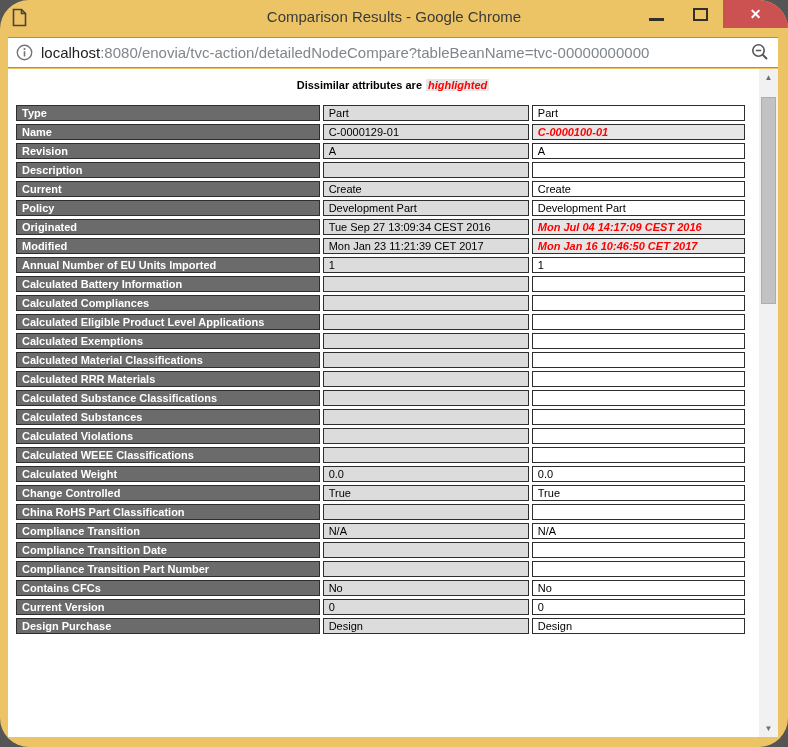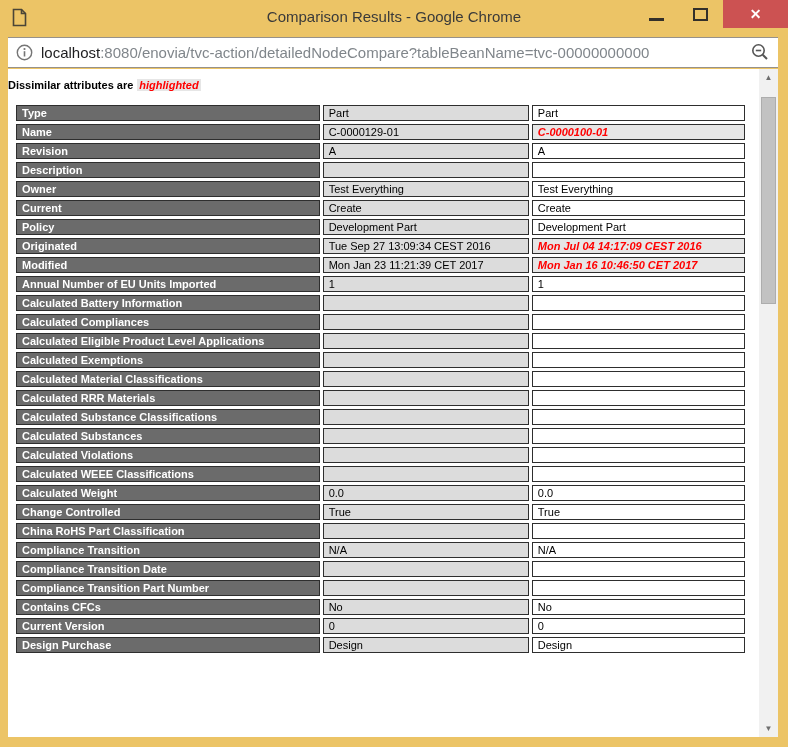--- a/index.html
+++ b/index.html
@@ -1,20 +1,21 @@
 <!DOCTYPE html>
 <html><head>
 <meta charset="utf-8">
 <style>
   html,body { margin:0; padding:0; background:#555; }
   * { box-sizing:border-box; }
   .window {
     position:relative; width:788px; height:747px;
     background:#ecc466; overflow:hidden;
     font-family:"Liberation Sans", sans-serif;
+    border-radius:29px;
   }
   
   .titlebar { position:absolute; top:0; left:0; right:0; height:37px; }
   .page-icon { position:absolute; left:12px; top:8px; }
   .win-title {
     position:absolute; left:0; right:0; top:8px; text-align:center;
     font-size:15px; color:#3a3a3a; white-space:nowrap;
   }
   .win-controls { position:absolute; right:0; top:0; height:30px; display:flex; }
   .btn-min, .btn-max { width:44px; height:30px; position:relative; cursor:default; }
@@ -37,21 +38,21 @@
     color:#80868b;
   }
   .url-host { color:#1d1d1f; }
   .zoom-icon { flex:0 0 auto; margin-left:4px; display:flex; }
   
   .content {
     position:absolute; left:8px; right:10px; top:69px; bottom:10px;
     background:#ffffff; overflow:hidden;
   }
   .banner {
-    margin-top:10px; 
+    margin-top:10px; text-align:center;
     font-size:11px; font-weight:bold; color:#000000;
   }
   .banner .hl {
     color:#ff0000; font-style:italic; background:#e6e6e6;
     margin-left:4px; padding:0 2px;
   }
   .cmp-table {
     border-collapse:separate; border-spacing:3px;
     margin:11px 0 0 5px; table-layout:fixed; width:735px;
   }
@@ -143,25 +144,20 @@
     <td class="label">Revision</td>
     <td class="v1">A</td>
     <td class="v2">A</td>
   </tr>
           <tr>
     <td class="label">Description</td>
     <td class="v1"></td>
     <td class="v2"></td>
   </tr>
           <tr>
-    <td class="label">Owner</td>
-    <td class="v1">Test Everything</td>
-    <td class="v2">Test Everything</td>
-  </tr>
-          <tr>
     <td class="label">Current</td>
     <td class="v1">Create</td>
     <td class="v2">Create</td>
   </tr>
           <tr>
     <td class="label">Policy</td>
     <td class="v1">Development Part</td>
     <td class="v2">Development Part</td>
   </tr>
           <tr>

